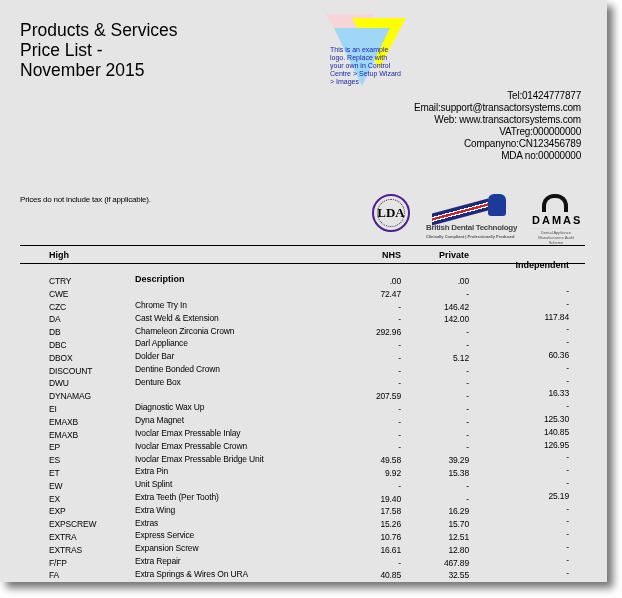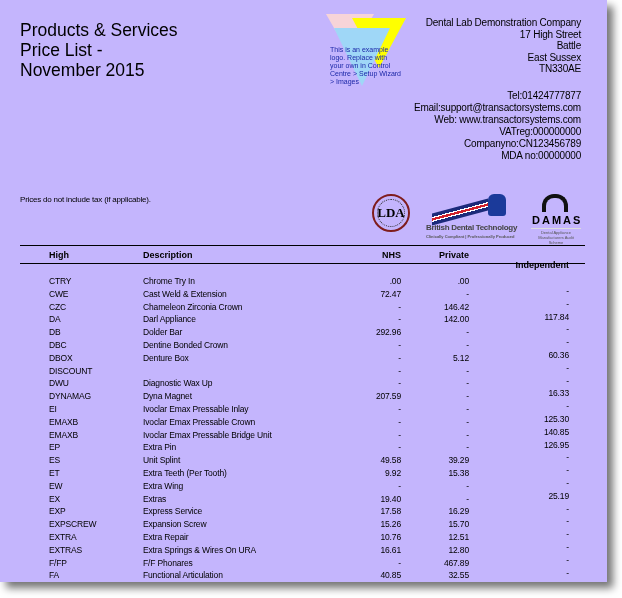--- a/index.html
+++ b/index.html
@@ -1,21 +1,21 @@
 <!DOCTYPE html>
 <html><head>
   <meta charset="utf-8">
   <style>
     html, body { margin: 0; padding: 0; }
     body {
       width: 622px; height: 598px; background: #ffffff; position: relative; overflow: hidden;
       font-family: "Liberation Sans", sans-serif; color: #000;
     }
     .page {
-      position: absolute; left: 0; top: 0; width: 607px; height: 582px; background: #c4b5fd;
+      position: absolute; left: 0; top: 0; width: 607px; height: 582px; background: #e5e5e5;
       box-shadow: 6px 6px 8px rgba(0,0,0,0.55);
       overflow: hidden;
     }
     .title {
       position: absolute; left: 20px; top: 20px; font-size: 17.5px; line-height: 20px;
     }
     .logo {
       position: absolute; left: 322px; top: 14px; width: 80px; height: 70px;
     }
     .logo .tri { position: absolute; width: 0; height: 0; }
@@ -30,21 +30,21 @@
     }
     .contact {
       position: absolute; right: 26px; top: 90px; text-align: right; font-size: 10px; line-height: 12px; letter-spacing: -0.2px;
     }
     .tax-note {
       position: absolute; left: 20px; top: 195px; font-size: 8px; letter-spacing: -0.2px;
     }
     .badges { position: absolute; left: 370px; top: 192px; width: 220px; height: 52px; }
     .badge-lda {
       position: absolute; left: 2px; top: 2px; width: 38px; height: 38px; border-radius: 50%;
-      border: 2px solid #7f1d1d; box-sizing: border-box; display: flex; align-items: center; justify-content: center;
+      border: 2px solid #4c1d95; box-sizing: border-box; display: flex; align-items: center; justify-content: center;
       font-family: "Liberation Serif", serif; font-size: 13px; font-weight: bold;
     }
     .badge-lda::before {
       content: ""; position: absolute; left: 3px; top: 3px; right: 3px; bottom: 3px; border: 1px dotted #333; border-radius: 50%;
     }
     .badge-bdt { position: absolute; left: 56px; top: 0; width: 90px; height: 50px; font-weight: bold; }
     .badge-bdt .flag {
       position: absolute; left: 6px; top: 14px; width: 56px; height: 12px; transform: skewY(-15deg);
       background: linear-gradient(180deg, #1b2a7a 0 30%, #ffffff 30% 40%, #d0202a 40% 60%, #ffffff 60% 70%, #1b2a7a 70% 100%);
     }
@@ -62,21 +62,21 @@
 
     .table { position: absolute; left: 20px; top: 245px; width: 565px; }
     .thead {
       position: relative; height: 17px; border-top: 1px solid #000; border-bottom: 1px solid #000;
       font-size: 9px; font-weight: bold;
     }
     .thead span { position: absolute; top: 4px; }
     .row { position: relative; height: 12.8px; font-size: 8.5px; letter-spacing: -0.15px; }
     .row span { position: absolute; top: 1px; white-space: nowrap; }
     .c-code { left: 29px; }
-    .c-desc { left: 123px; }
+    .c-desc { left: 115px; margin-top: 24px; }
     .c-nhs { right: 184px; text-align: right; }
     .c-priv { right: 116px; text-align: right; }
     .c-ind { right: 16px; text-align: right; margin-top: 10px; }
     .tbody { padding-top: 11px; }
   </style>
 </head>
 <body>
 
 <div class="page">
 
@@ -86,27 +86,20 @@
     <div>November 2015</div>
   </div>
 
   <div class="logo">
     <div class="tri t1"></div>
     <div class="tri t2"></div>
     <div class="tri t3"></div>
     <div class="logo-text">This is an example logo. Replace with your own in Control Centre &gt; Setup Wizard &gt; Images</div>
   </div>
 
-  <div class="company">
-    <div>Dental Lab Demonstration Company</div>
-    <div>17 High Street</div>
-    <div>Battle</div>
-    <div>East Sussex</div>
-    <div>TN330AE</div>
-  </div>
 
   <div class="contact">
     <div>Tel:01424777877</div>
     <div>Email:support@transactorsystems.com</div>
     <div>Web:  www.transactorsystems.com</div>
     <div>VATreg:000000000</div>
     <div>Companyno:CN123456789</div>
     <div>MDA no:00000000</div>
   </div>
 

